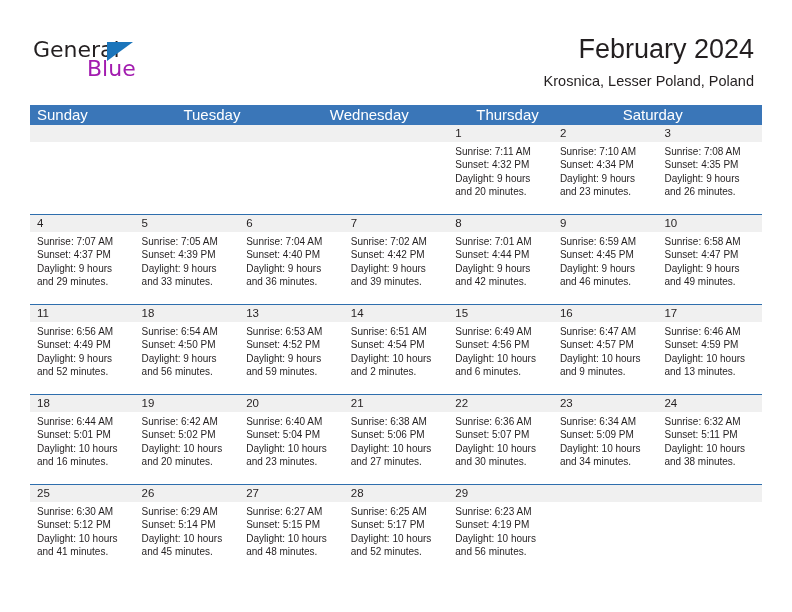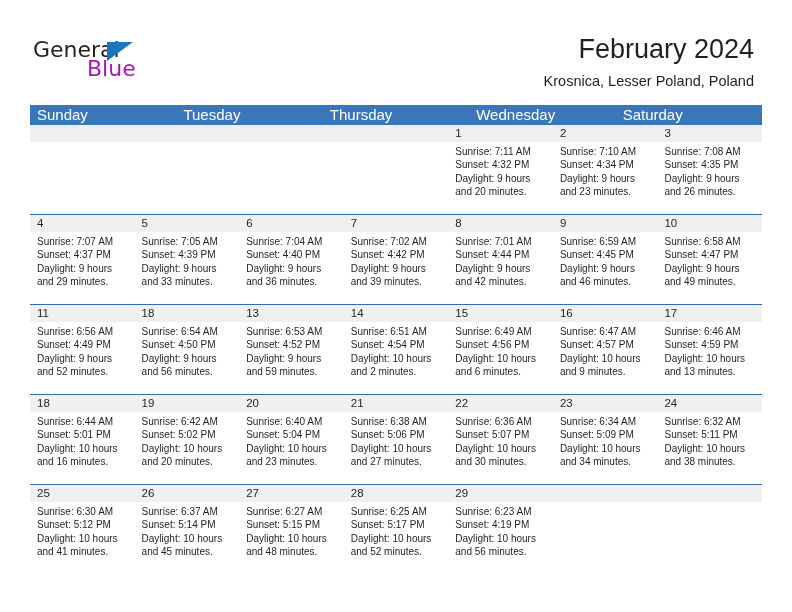--- a/index.html
+++ b/index.html
@@ -163,22 +163,22 @@
       <div class="cal-subtitle">Krosnica, Lesser Poland, Poland</div>
     </div>
 
   </div>
 
   <div class="calendar">
 
     <div class="weekdays">
       <div class="weekday">Sunday</div>
       <div class="weekday">Tuesday</div>
+      <div class="weekday">Wednesday</div>
       <div class="weekday">Thursday</div>
-      <div class="weekday">Wednesday</div>
       <div class="weekday">Saturday</div>
     </div>
 
     <div id="weeks-container">
         <div class="week">
           <div class="day empty">
             <div class="day-num"></div>
           </div>
           <div class="day empty">
             <div class="day-num"></div>
@@ -418,21 +418,21 @@
             <div class="day-body">
               <div>Sunrise: 6:30 AM</div>
               <div>Sunset: 5:12 PM</div>
               <div>Daylight: 10 hours</div>
               <div>and 41 minutes.</div>
             </div>
           </div>
           <div class="day">
             <div class="day-num">26</div>
             <div class="day-body">
-              <div>Sunrise: 6:37 AM</div>
+              <div>Sunrise: 6:29 AM</div>
               <div>Sunset: 5:14 PM</div>
               <div>Daylight: 10 hours</div>
               <div>and 45 minutes.</div>
             </div>
           </div>
           <div class="day">
             <div class="day-num">27</div>
             <div class="day-body">
               <div>Sunrise: 6:27 AM</div>
               <div>Sunset: 5:15 PM</div>

